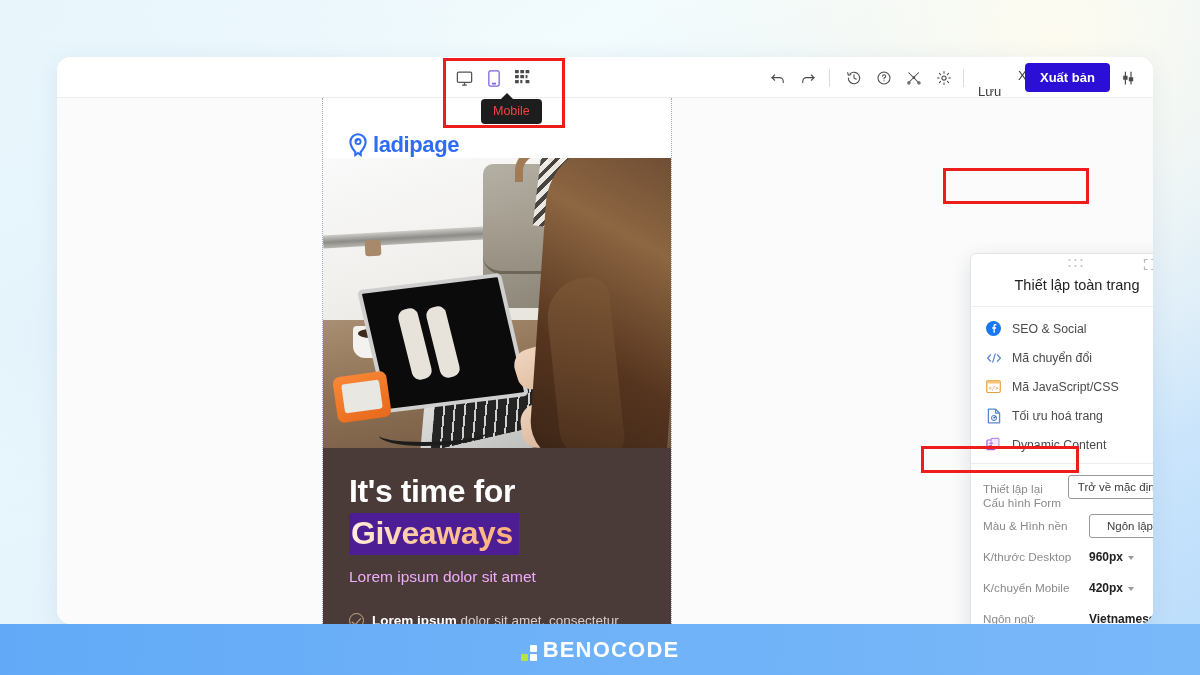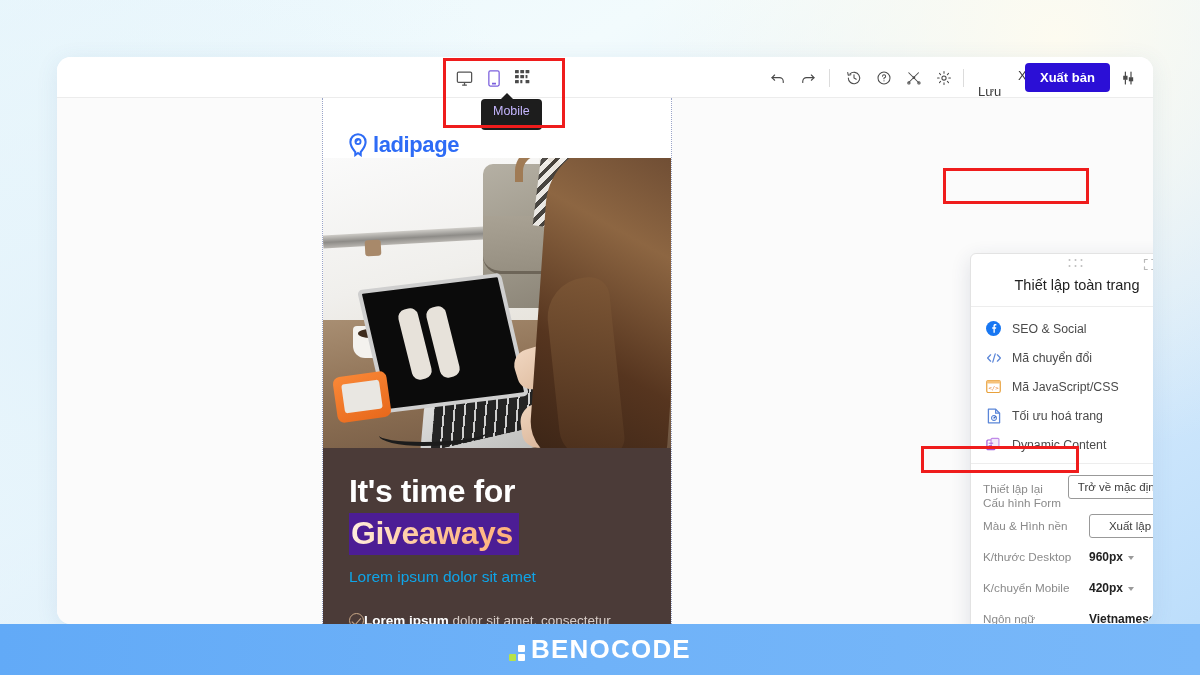--- a/index.html
+++ b/index.html
@@ -51,23 +51,23 @@
     position: absolute;
     border: 3px solid #ef1c1c;
     pointer-events: none;
     z-index: 60;
   }
 
   
   #mobile-tooltip {
     position: absolute;
     background: #1d1d1d;
-    color: #c4b5fd;
+    color: #ef4444;
     font-size: 12.5px;
-    padding: 5px 12px 12px;
+    padding: 5px 12px 6px;
     border-radius: 4px;
     white-space: nowrap;
     z-index: 55;
   }
   #mobile-tooltip::before {
     content: "";
     position: absolute;
     top: -6px; left: 19px;
     border-left: 7px solid transparent;
     border-right: 7px solid transparent;
@@ -270,25 +270,25 @@
     background-clip: border-box;
   }
   #hero-line2 span {
     background: linear-gradient(95deg, #fff0e0 0%, #ffc79a 45%, #ffb07a 100%);
     -webkit-background-clip: text;
     background-clip: text;
     color: transparent;
   }
   #hero-sub {
     margin-top: 13px;
-    font-size: 15.5px; color: #0ea5e9;
+    font-size: 15.5px; color: #f0abfc;
   }
   #hero-bullet {
     margin-top: 27px;
-    display: flex; align-items: center; 
+    display: flex; align-items: center; gap: 8px;
     font-size: 13.5px; color: #d9cec9;
   }
   #hero-bullet b { color: #ffffff; }
   .check-ring {
     width: 15px; height: 15px; flex: 0 0 15px;
     border: 1.6px solid #c9a887; border-radius: 50%;
     position: relative;
   }
   .check-ring::after {
     content: ""; position: absolute;
@@ -399,21 +399,21 @@
     grid-template-rows: 7px 7px;
     gap: 2px;
     transform: translateY(3px);
   }
   #beno-mark i { border-radius: 1px; }
   #beno-mark i:nth-child(1) { background: transparent; }
   #beno-mark i:nth-child(2) { background: #ffffff; }
   #beno-mark i:nth-child(3) { background: #b6e24a; }
   #beno-mark i:nth-child(4) { background: #ffffff; }
   #benocode-text {
-    color: #ffffff; font-size: 26px; font-weight: bold;
+    color: #ffffff; font-size: 22px; font-weight: bold;
     letter-spacing: 1.2px;
   }
 </style>
 </head>
 <body>
 
 <div id="app-card">
 
   <div id="toolbar">
 
@@ -648,21 +648,21 @@
       <div id="panel-settings">
 
         <div class="set-row" style="min-height:38px;">
           <span class="set-label" style="white-space:pre-line;margin-top:18px;">Thiết lập lại
 Cấu hình Form</span>
           <span class="set-btn">Trở về mặc định</span>
         </div>
 
         <div class="set-row">
           <span class="set-label">Màu &amp; Hình nền</span>
-          <span class="set-btn">Xuất lập</span>
+          <span class="set-btn">Ngôn lập</span>
         </div>
 
         <div class="set-row">
           <span class="set-label">K/thước Desktop</span>
           <span class="set-value">
             <span>960px</span>
             <i class="caret"></i>
           </span>
         </div>
 

